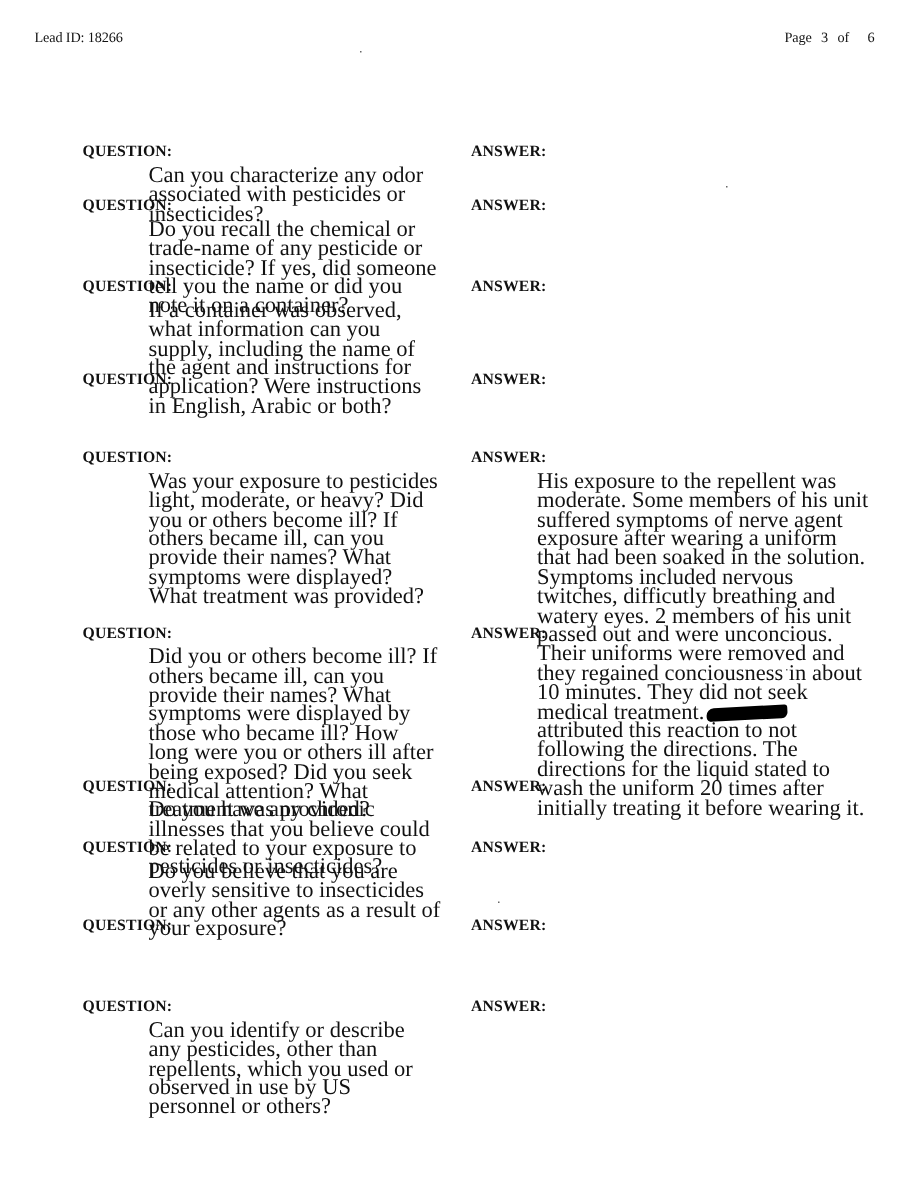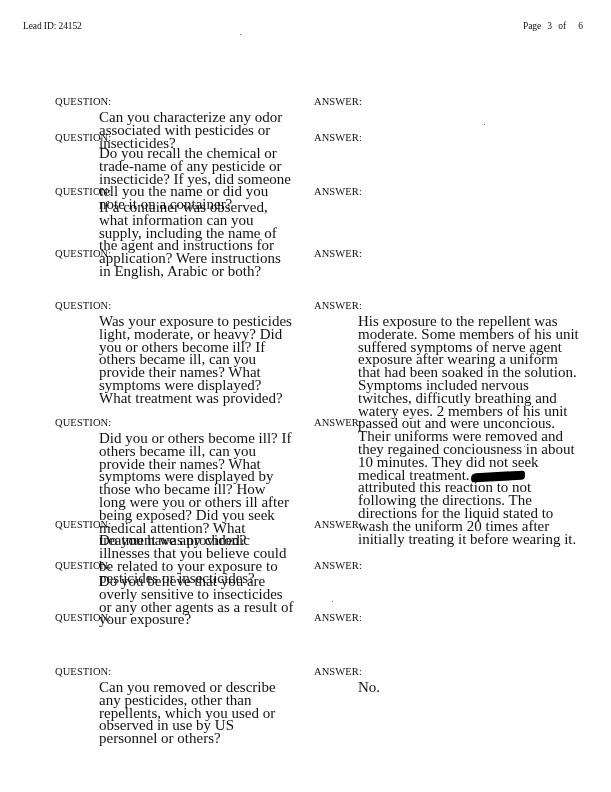--- a/index.html
+++ b/index.html
@@ -4,30 +4,30 @@
   <style>
     html, body { margin: 0; padding: 0; background: #ffffff; }
     body { width: 611px; height: 792px; position: relative; overflow: hidden;
            font-family: "Liberation Serif", "DejaVu Serif", serif; color: #111; }
     .hdr { position: absolute; top: 21px; font-size: 9.5px; letter-spacing: -0.1px; }
     .hdr-left { left: 23px; }
     .hdr-right { left: 523px; }
     .hdr-right span { margin-right: 4px; }
     .qblock { position: absolute; left: 55px; width: 240px; }
     .ablock { position: absolute; left: 314px; width: 270px; }
-    .label { font-weight: normal; font-size: 10.5px; line-height: 13px; margin-bottom: 3px; letter-spacing: 0.1px; }
+    .label { font-weight: bold; font-size: 10.5px; line-height: 13px; margin-bottom: 3px; letter-spacing: 0.1px; }
     .text { font-size: 15px; line-height: 12.8px; margin-left: 44px; }
     .redact { display: inline-block; width: 54px; height: 9px; background: #000; border-radius: 5px 2px 4px 3px;
               transform: rotate(-3deg); vertical-align: -1px; margin-left: 1px; }
     .speck { position: absolute; width: 1px; height: 1px; background: #666; }
   </style>
 </head>
 <body>
 
-<div class="hdr hdr-left">Lead ID: 24152</div>
+<div class="hdr hdr-left">Lead ID: 18266</div>
 <div class="hdr hdr-right">
   <span>Page</span>
   <span>3</span>
   <span>of</span>
   <span style="margin-left:6px">6</span>
 </div>
 
 <div class="qblock" style="top:95px">
   <div class="label">QUESTION:</div>
   <div class="text">Can you characterize any odor associated with pesticides or insecticides?</div>
@@ -105,23 +105,22 @@
 <div class="qblock" style="top:611px">
   <div class="label">QUESTION:</div>
 </div>
 <div class="ablock" style="top:611px">
   <div class="label">ANSWER:</div>
   <div class="text"></div>
 </div>
 
 <div class="qblock" style="top:665px">
   <div class="label">QUESTION:</div>
-  <div class="text">Can you removed or describe any pesticides, other than repellents, which you used or observed in use by US personnel or others?</div>
+  <div class="text">Can you identify or describe any pesticides, other than repellents, which you used or observed in use by US personnel or others?</div>
 </div>
 <div class="ablock" style="top:665px">
   <div class="label">ANSWER:</div>
-  <div class="text">No.</div>
 </div>
 
 <div class="speck" style="left:240px;top:34px"></div>
 <div class="speck" style="left:484px;top:124px"></div>
 <div class="speck" style="left:524px;top:446px"></div>
 <div class="speck" style="left:332px;top:601px"></div>
 
 </body></html>

